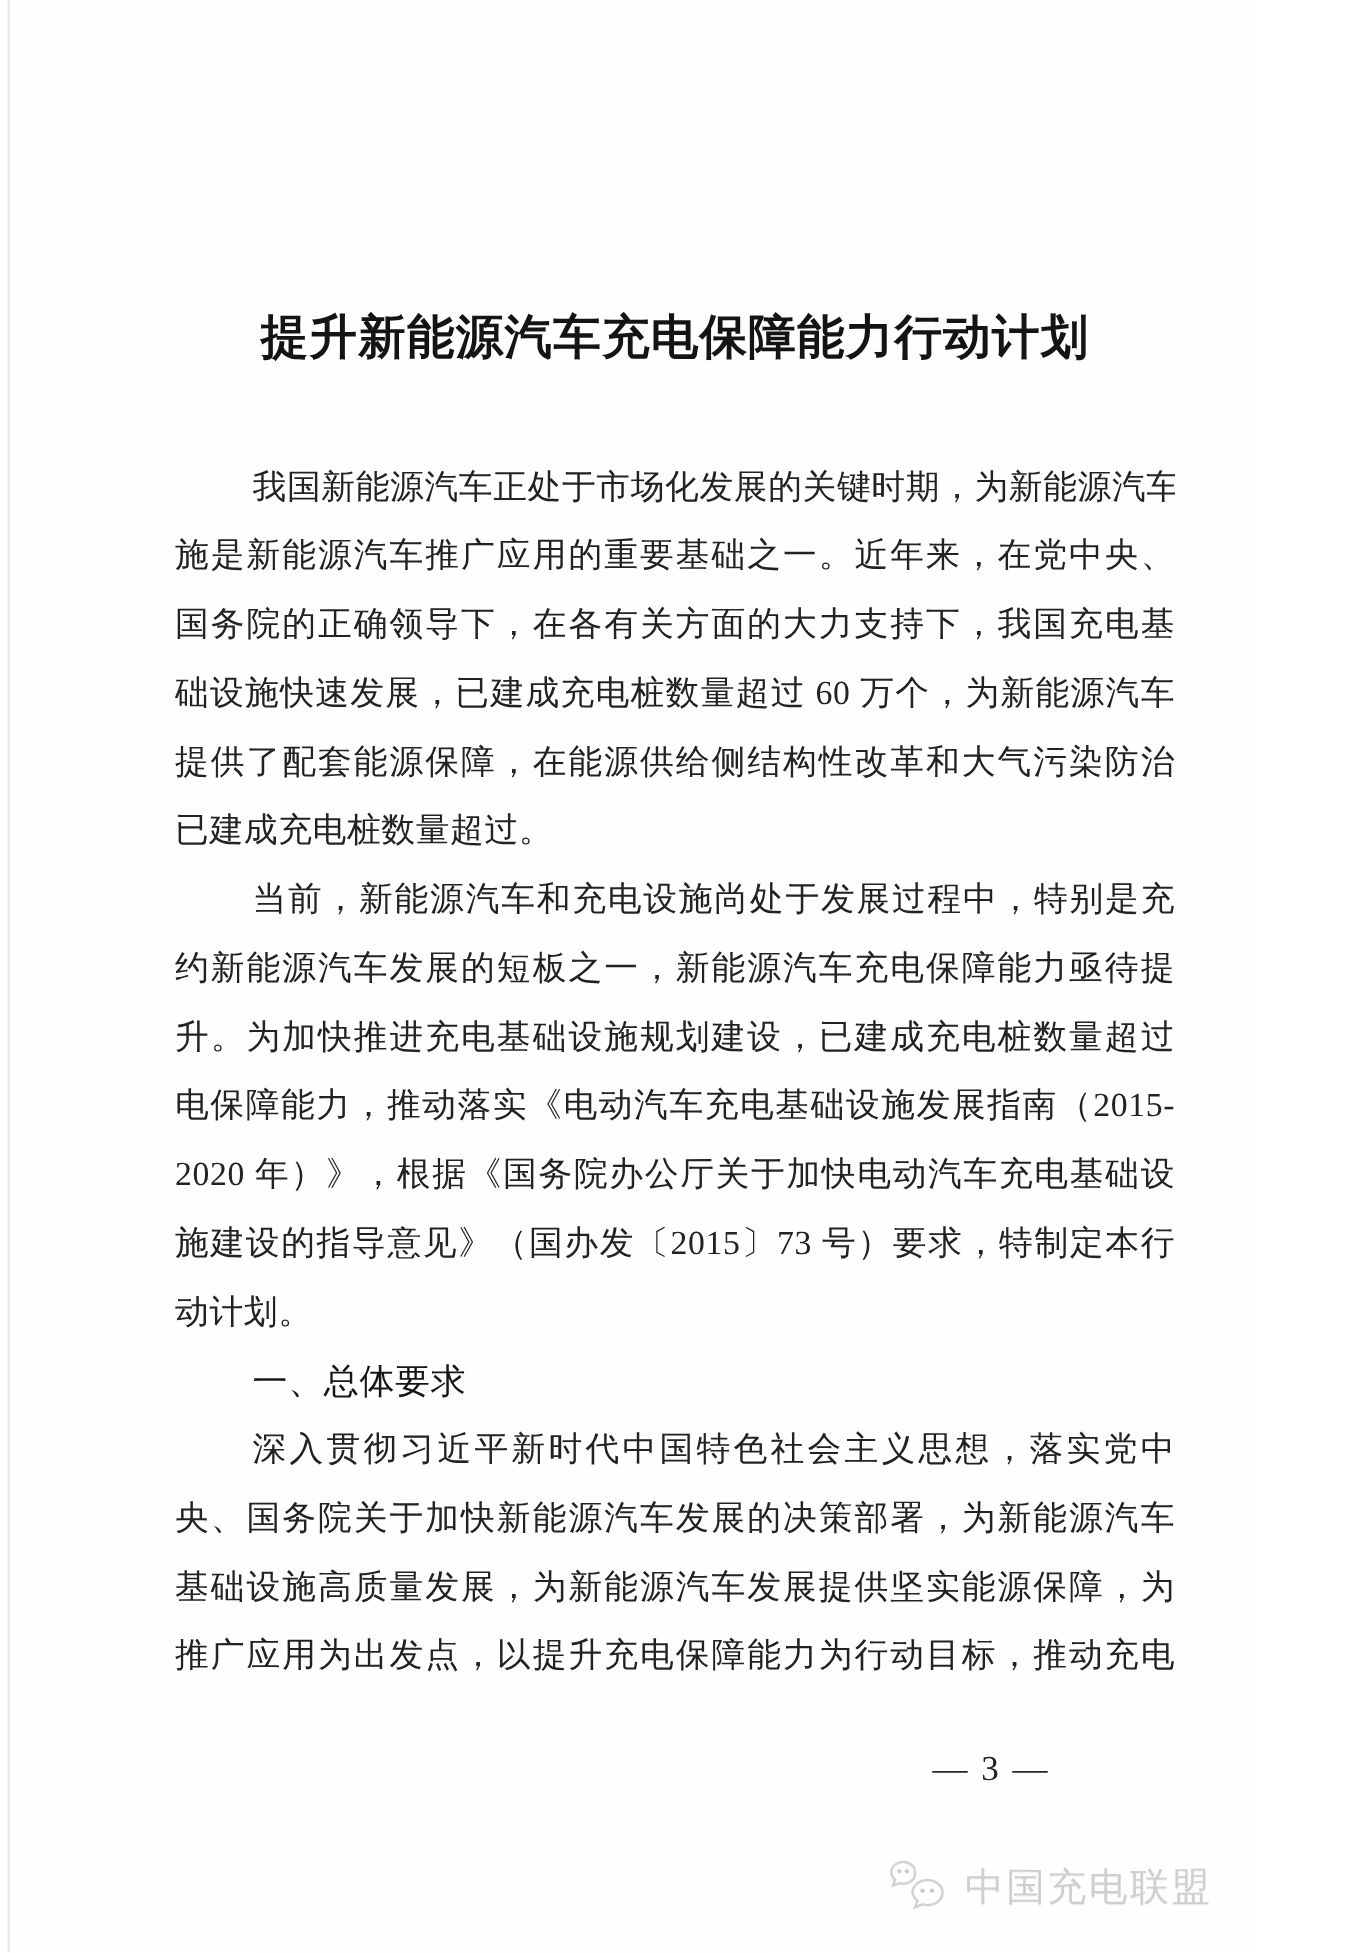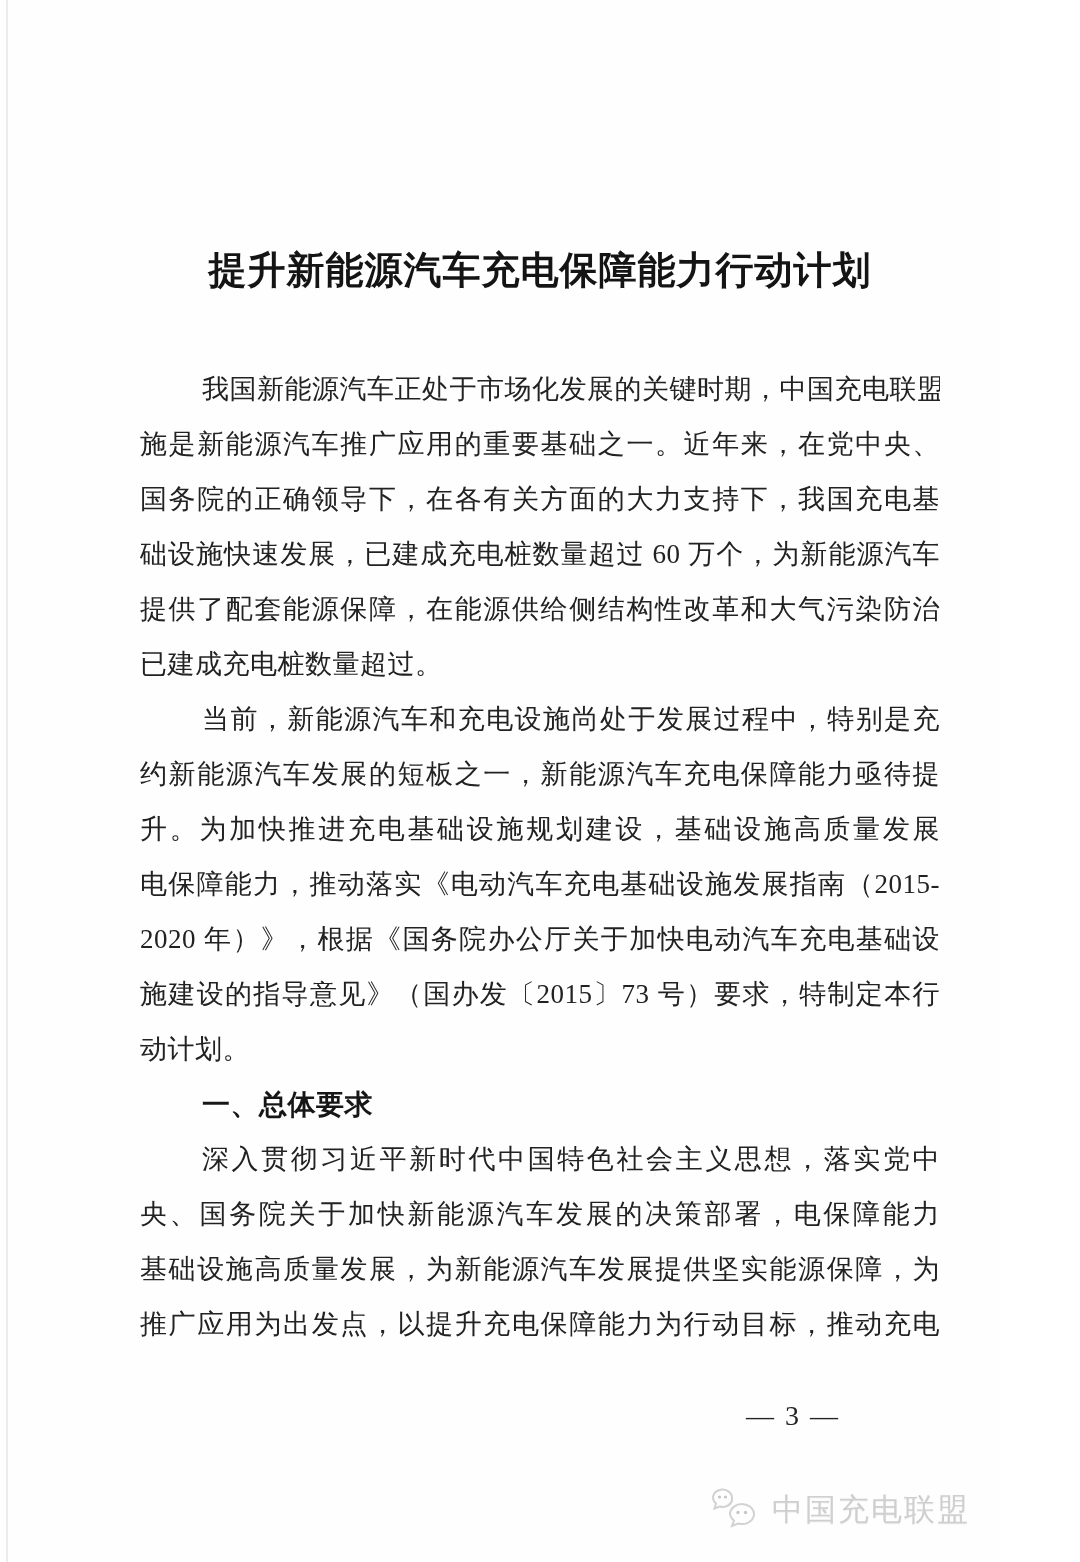--- a/index.html
+++ b/index.html
@@ -55,21 +55,21 @@
     white-space: nowrap;
     color: #222222;
   }
   .line.indent { text-indent: 62px; }
   .line.end {
     text-align: left;
     text-align-last: left;
   }
   .line.heading {
     font-family: "Liberation Sans", "DejaVu Sans", sans-serif;
-    font-weight: bold;
+    font-weight: normal;
     font-size: 28px;
     text-align: left;
     text-align-last: left;
     text-indent: 62px;
     color: #161616;
   }
   .page-number {
     position: absolute;
     top: 1400px;
     right: 160px;
@@ -99,39 +99,39 @@
 </head>
 <body>
 
 <div class="page">
   <div class="scan-edge"></div>
 
   <div class="doc-title">提升新能源汽车充电保障能力行动计划</div>
 
   <div class="body-block">
 
-    <div class="line indent">我国新能源汽车正处于市场化发展的关键时期，中国充电联盟</div>
+    <div class="line indent">我国新能源汽车正处于市场化发展的关键时期，为新能源汽车</div>
     <div class="line">施是新能源汽车推广应用的重要基础之一。近年来，在党中央、</div>
     <div class="line">国务院的正确领导下，在各有关方面的大力支持下，我国充电基</div>
     <div class="line">础设施快速发展，已建成充电桩数量超过 60 万个，为新能源汽车</div>
     <div class="line">提供了配套能源保障，在能源供给侧结构性改革和大气污染防治</div>
     <div class="line end">已建成充电桩数量超过。</div>
 
     <div class="line indent">当前，新能源汽车和充电设施尚处于发展过程中，特别是充</div>
     <div class="line">约新能源汽车发展的短板之一，新能源汽车充电保障能力亟待提</div>
-    <div class="line">升。为加快推进充电基础设施规划建设，基础设施高质量发展</div>
+    <div class="line">升。为加快推进充电基础设施规划建设，已建成充电桩数量超过</div>
     <div class="line">电保障能力，推动落实《电动汽车充电基础设施发展指南（2015-</div>
     <div class="line">2020 年）》，根据《国务院办公厅关于加快电动汽车充电基础设</div>
     <div class="line">施建设的指导意见》（国办发〔2015〕73 号）要求，特制定本行</div>
     <div class="line end">动计划。</div>
 
     <div class="line heading">一、总体要求</div>
 
     <div class="line indent">深入贯彻习近平新时代中国特色社会主义思想，落实党中</div>
-    <div class="line">央、国务院关于加快新能源汽车发展的决策部署，电保障能力</div>
+    <div class="line">央、国务院关于加快新能源汽车发展的决策部署，为新能源汽车</div>
     <div class="line">基础设施高质量发展，为新能源汽车发展提供坚实能源保障，为</div>
     <div class="line">推广应用为出发点，以提升充电保障能力为行动目标，推动充电</div>
   </div>
 
   <div class="page-number">— 3 —</div>
 
   <div class="watermark">
     <span>
       <svg width="52" height="44" viewBox="0 0 52 44">
 

